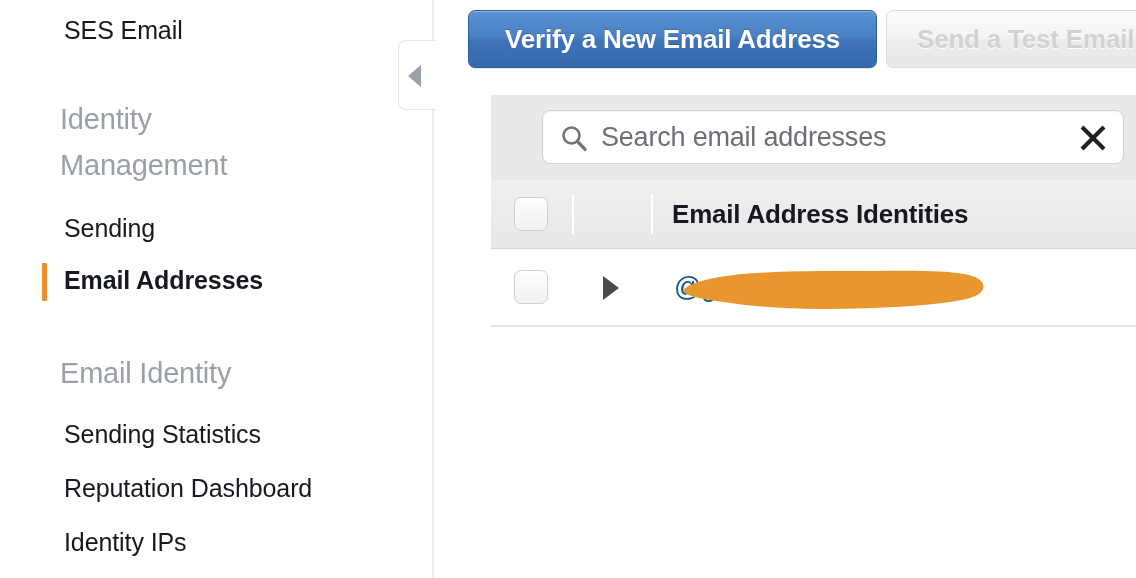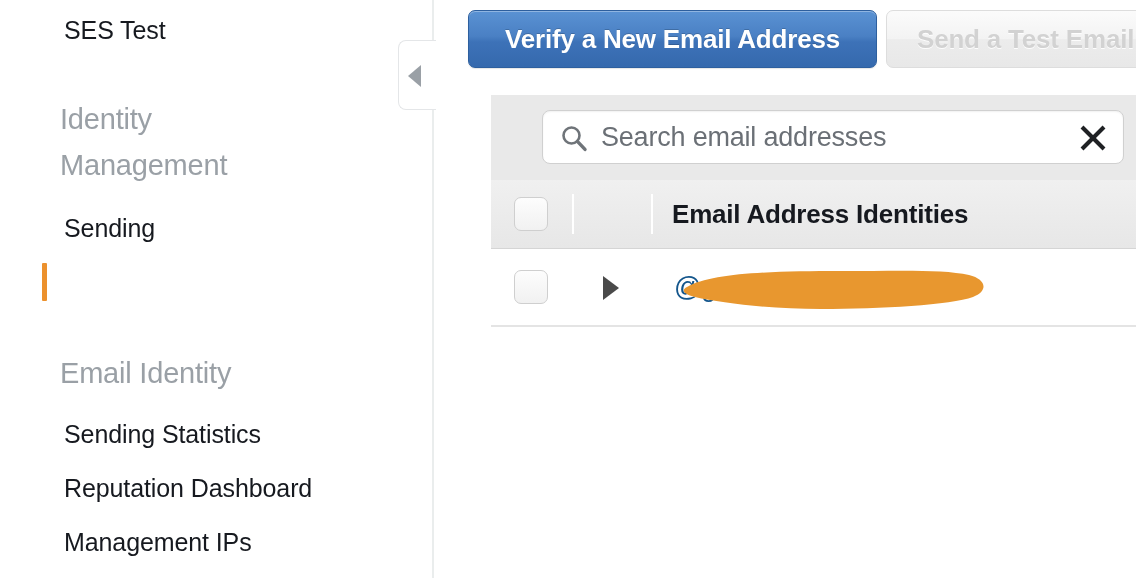--- a/index.html
+++ b/index.html
@@ -282,47 +282,50 @@
   }
 </style>
 </head>
 <body>
 
 <div id="app">
 
   <nav id="sidebar">
 
     <div class="nav-link" style="top:16px;">
-      <span>SES Test</span>
+      <span>SES Email</span>
     </div>
 
     <div class="nav-group" style="top:96px; width:230px; white-space:normal;">
       <span>Identity Management</span>
     </div>
 
     <div class="nav-link" style="top:214px;">
       <span>Sending</span>
     </div>
 
     <div class="active-bar" style="top:263px; height:38px;"></div>
+    <div class="nav-link active" style="top:266px;">
+      <span>Email Addresses</span>
+    </div>
 
     <div class="nav-group" style="top:350px;">
       <span>Email Identity</span>
     </div>
 
     <div class="nav-link" style="top:420px;">
       <span>Sending Statistics</span>
     </div>
 
     <div class="nav-link" style="top:474px;">
       <span>Reputation Dashboard</span>
     </div>
 
     <div class="nav-link" style="top:528px;">
-      <span>Management IPs</span>
+      <span>Identity IPs</span>
     </div>
   </nav>
 
   <div id="collapse-tab">
     <div class="tri"></div>
   </div>
 
   <main id="main">
 
     <button id="btn-verify" type="button">Verify a New Email Address</button>

